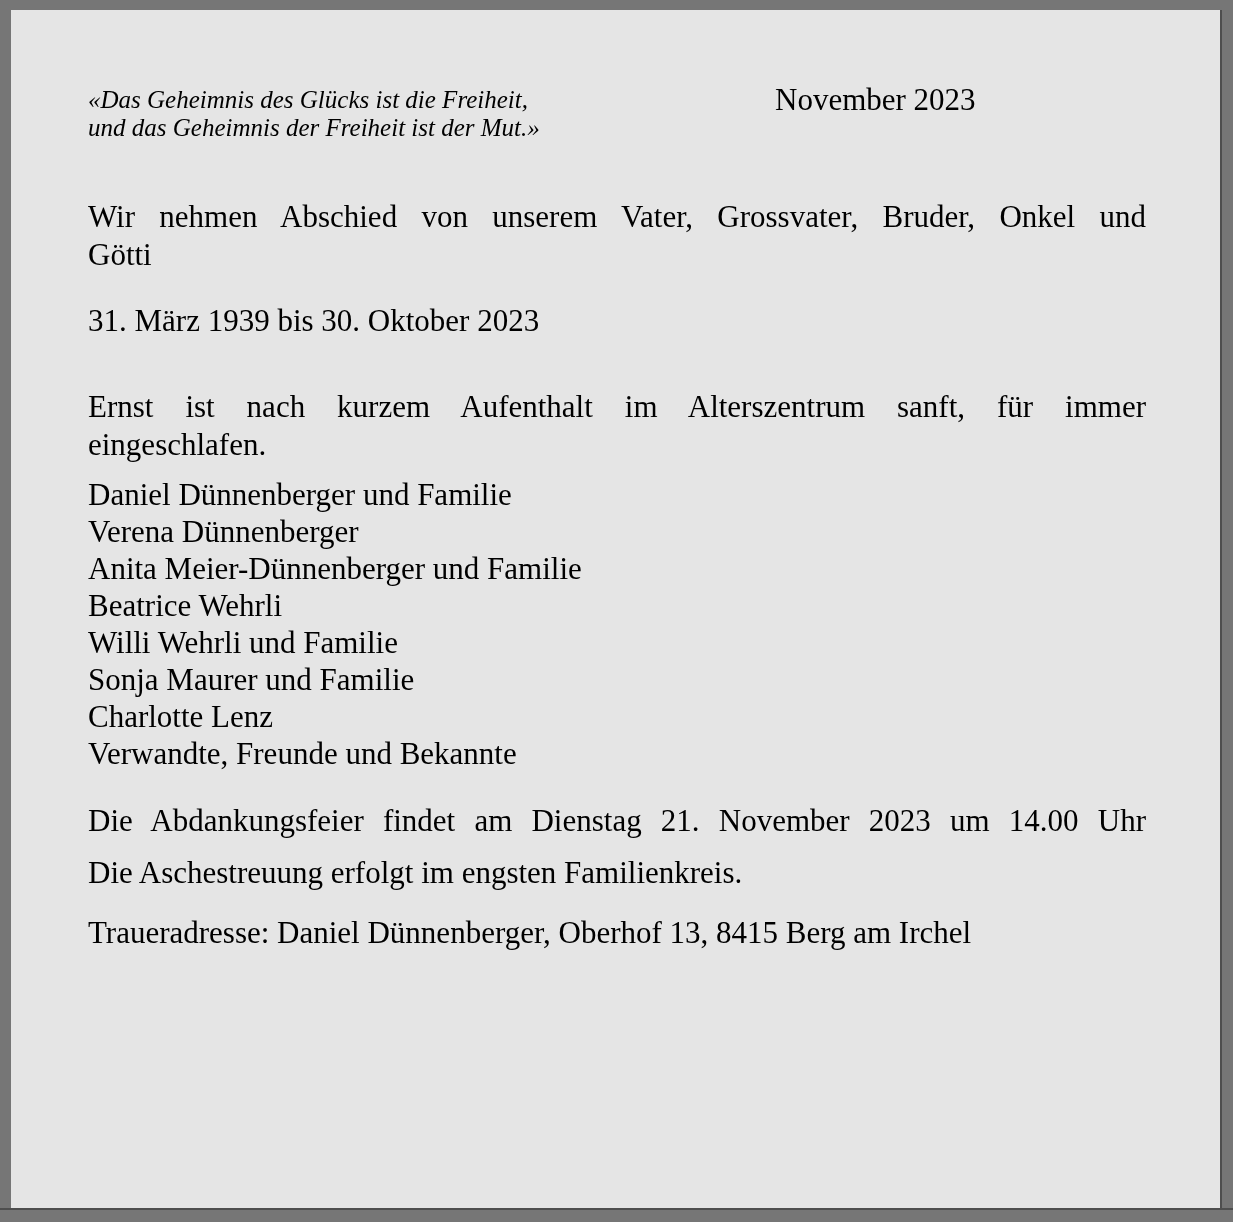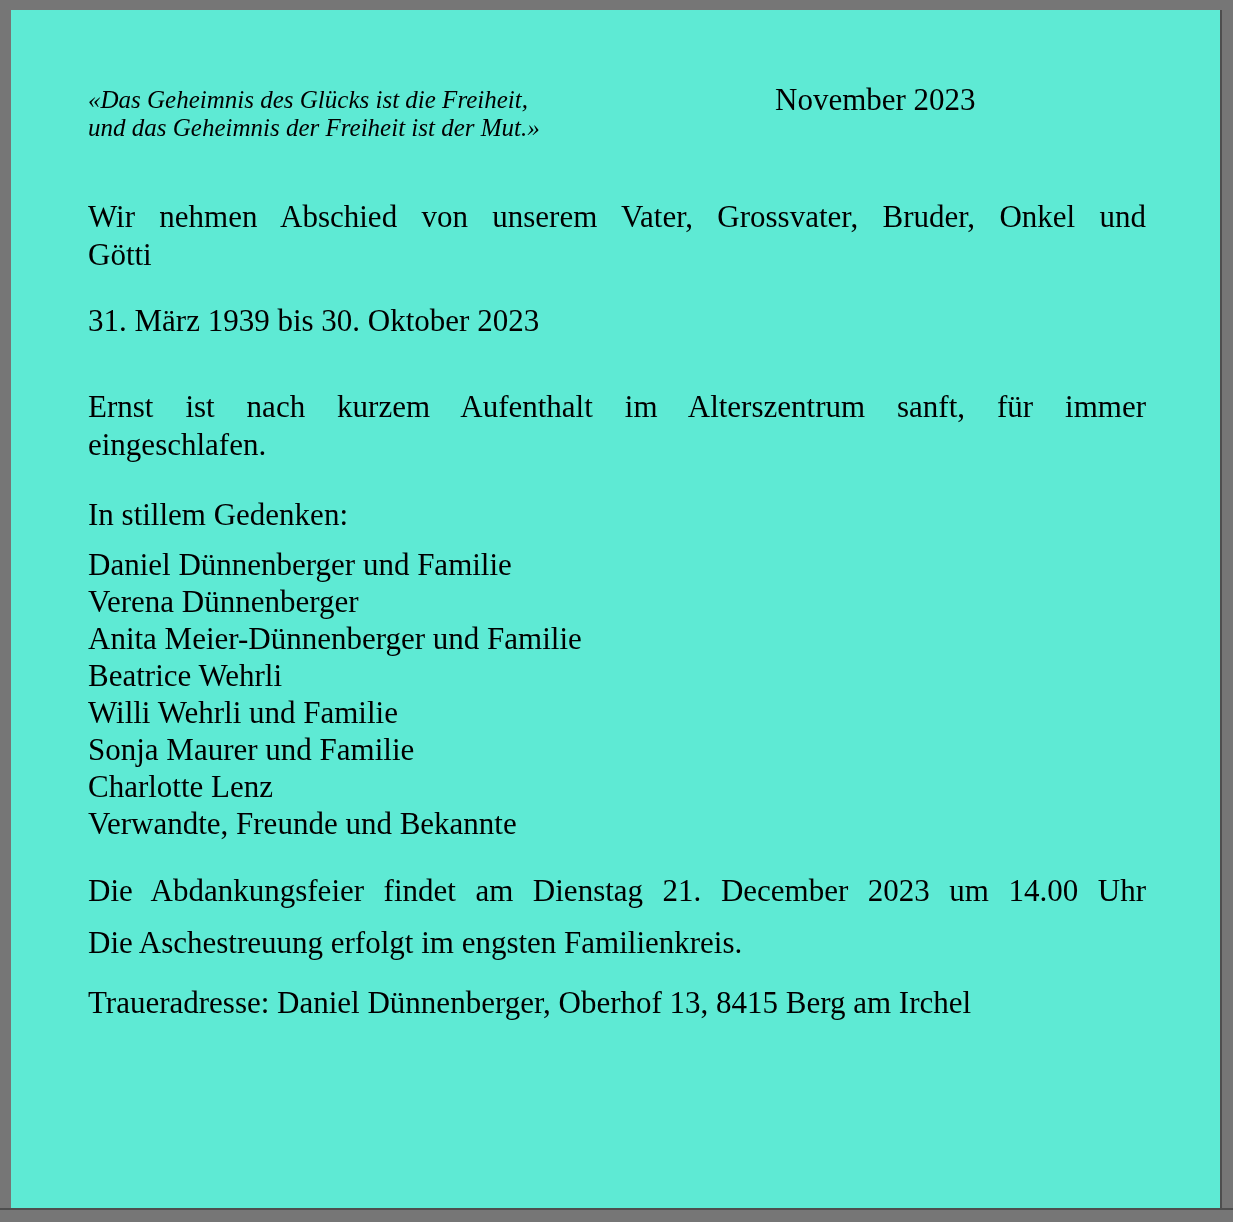--- a/index.html
+++ b/index.html
@@ -22,21 +22,21 @@
     width: 1233px;
     height: 2px;
     background: #4e4e4e;
   }
   .page {
     position: absolute;
     left: 11px;
     top: 10px;
     width: 1211px;
     height: 1198px;
-    background: #5eead4;
+    background: #e5e5e5;
     border-right: 2px solid #4e4e4e;
     box-sizing: border-box;
   }
   .content {
     padding: 76px 74px 0 77px;
     box-sizing: border-box;
   }
   .header-row {
     position: relative;
   }
@@ -110,35 +110,34 @@
     </div>
 
 
     <div class="bodytext life-dates">31. März 1939 bis 30. Oktober 2023</div>
 
     <div class="bodytext passing">
       <span class="jline">Ernst ist nach kurzem Aufenthalt im Alterszentrum sanft, für immer</span>
       <span class="pline">eingeschlafen.</span>
     </div>
 
-    <div class="bodytext remembrance">In stillem Gedenken:</div>
 
     <div class="mourners">
       <div class="mourner-row">Daniel Dünnenberger und Familie</div>
       <div class="mourner-row">Verena Dünnenberger</div>
       <div class="mourner-row">Anita Meier-Dünnenberger und Familie</div>
       <div class="mourner-row">Beatrice Wehrli</div>
       <div class="mourner-row">Willi Wehrli und Familie</div>
       <div class="mourner-row">Sonja Maurer und Familie</div>
       <div class="mourner-row">Charlotte Lenz</div>
       <div class="mourner-row">Verwandte, Freunde und Bekannte</div>
     </div>
 
     <div class="bodytext service">
-      <span class="jline">Die Abdankungsfeier findet am Dienstag 21. December 2023 um 14.00 Uhr</span>
+      <span class="jline">Die Abdankungsfeier findet am Dienstag 21. November 2023 um 14.00 Uhr</span>
     </div>
 
     <div class="bodytext ashes">Die Aschestreuung erfolgt im engsten Familienkreis.</div>
 
     <div class="bodytext address">Traueradresse: Daniel Dünnenberger, Oberhof 13, 8415 Berg am Irchel</div>
 
   </div>
 </div>
 
 </body></html>

